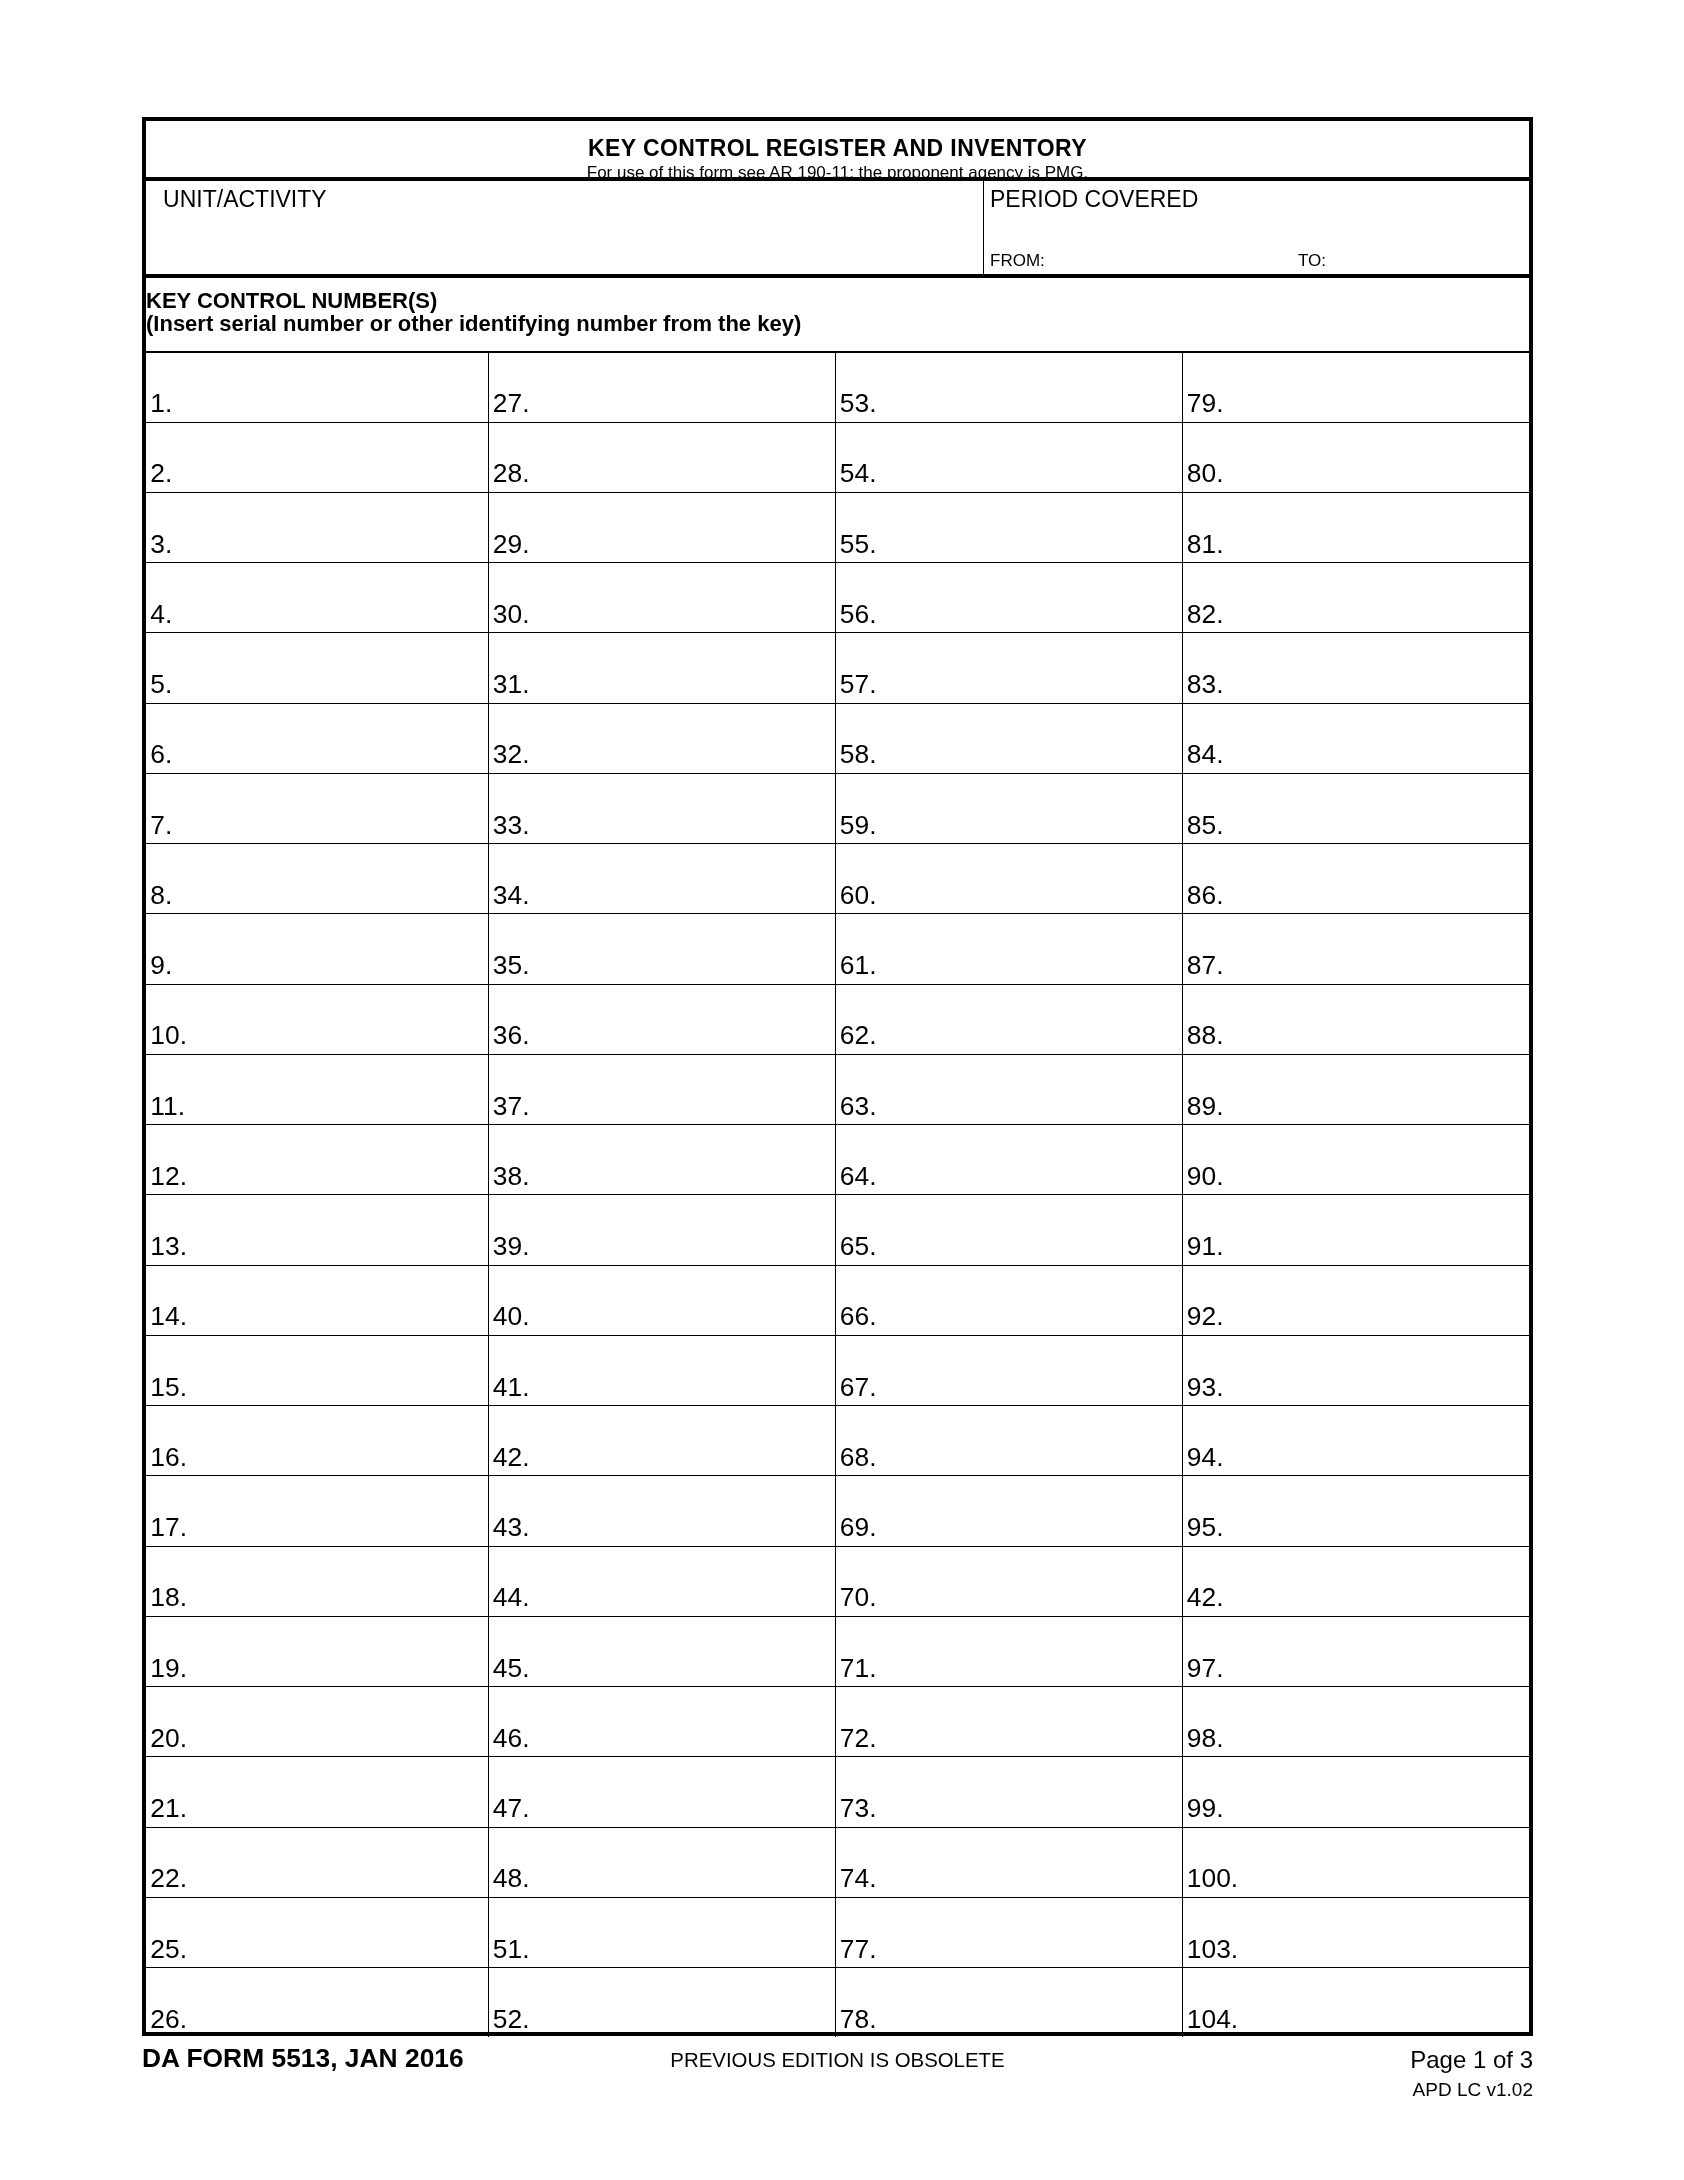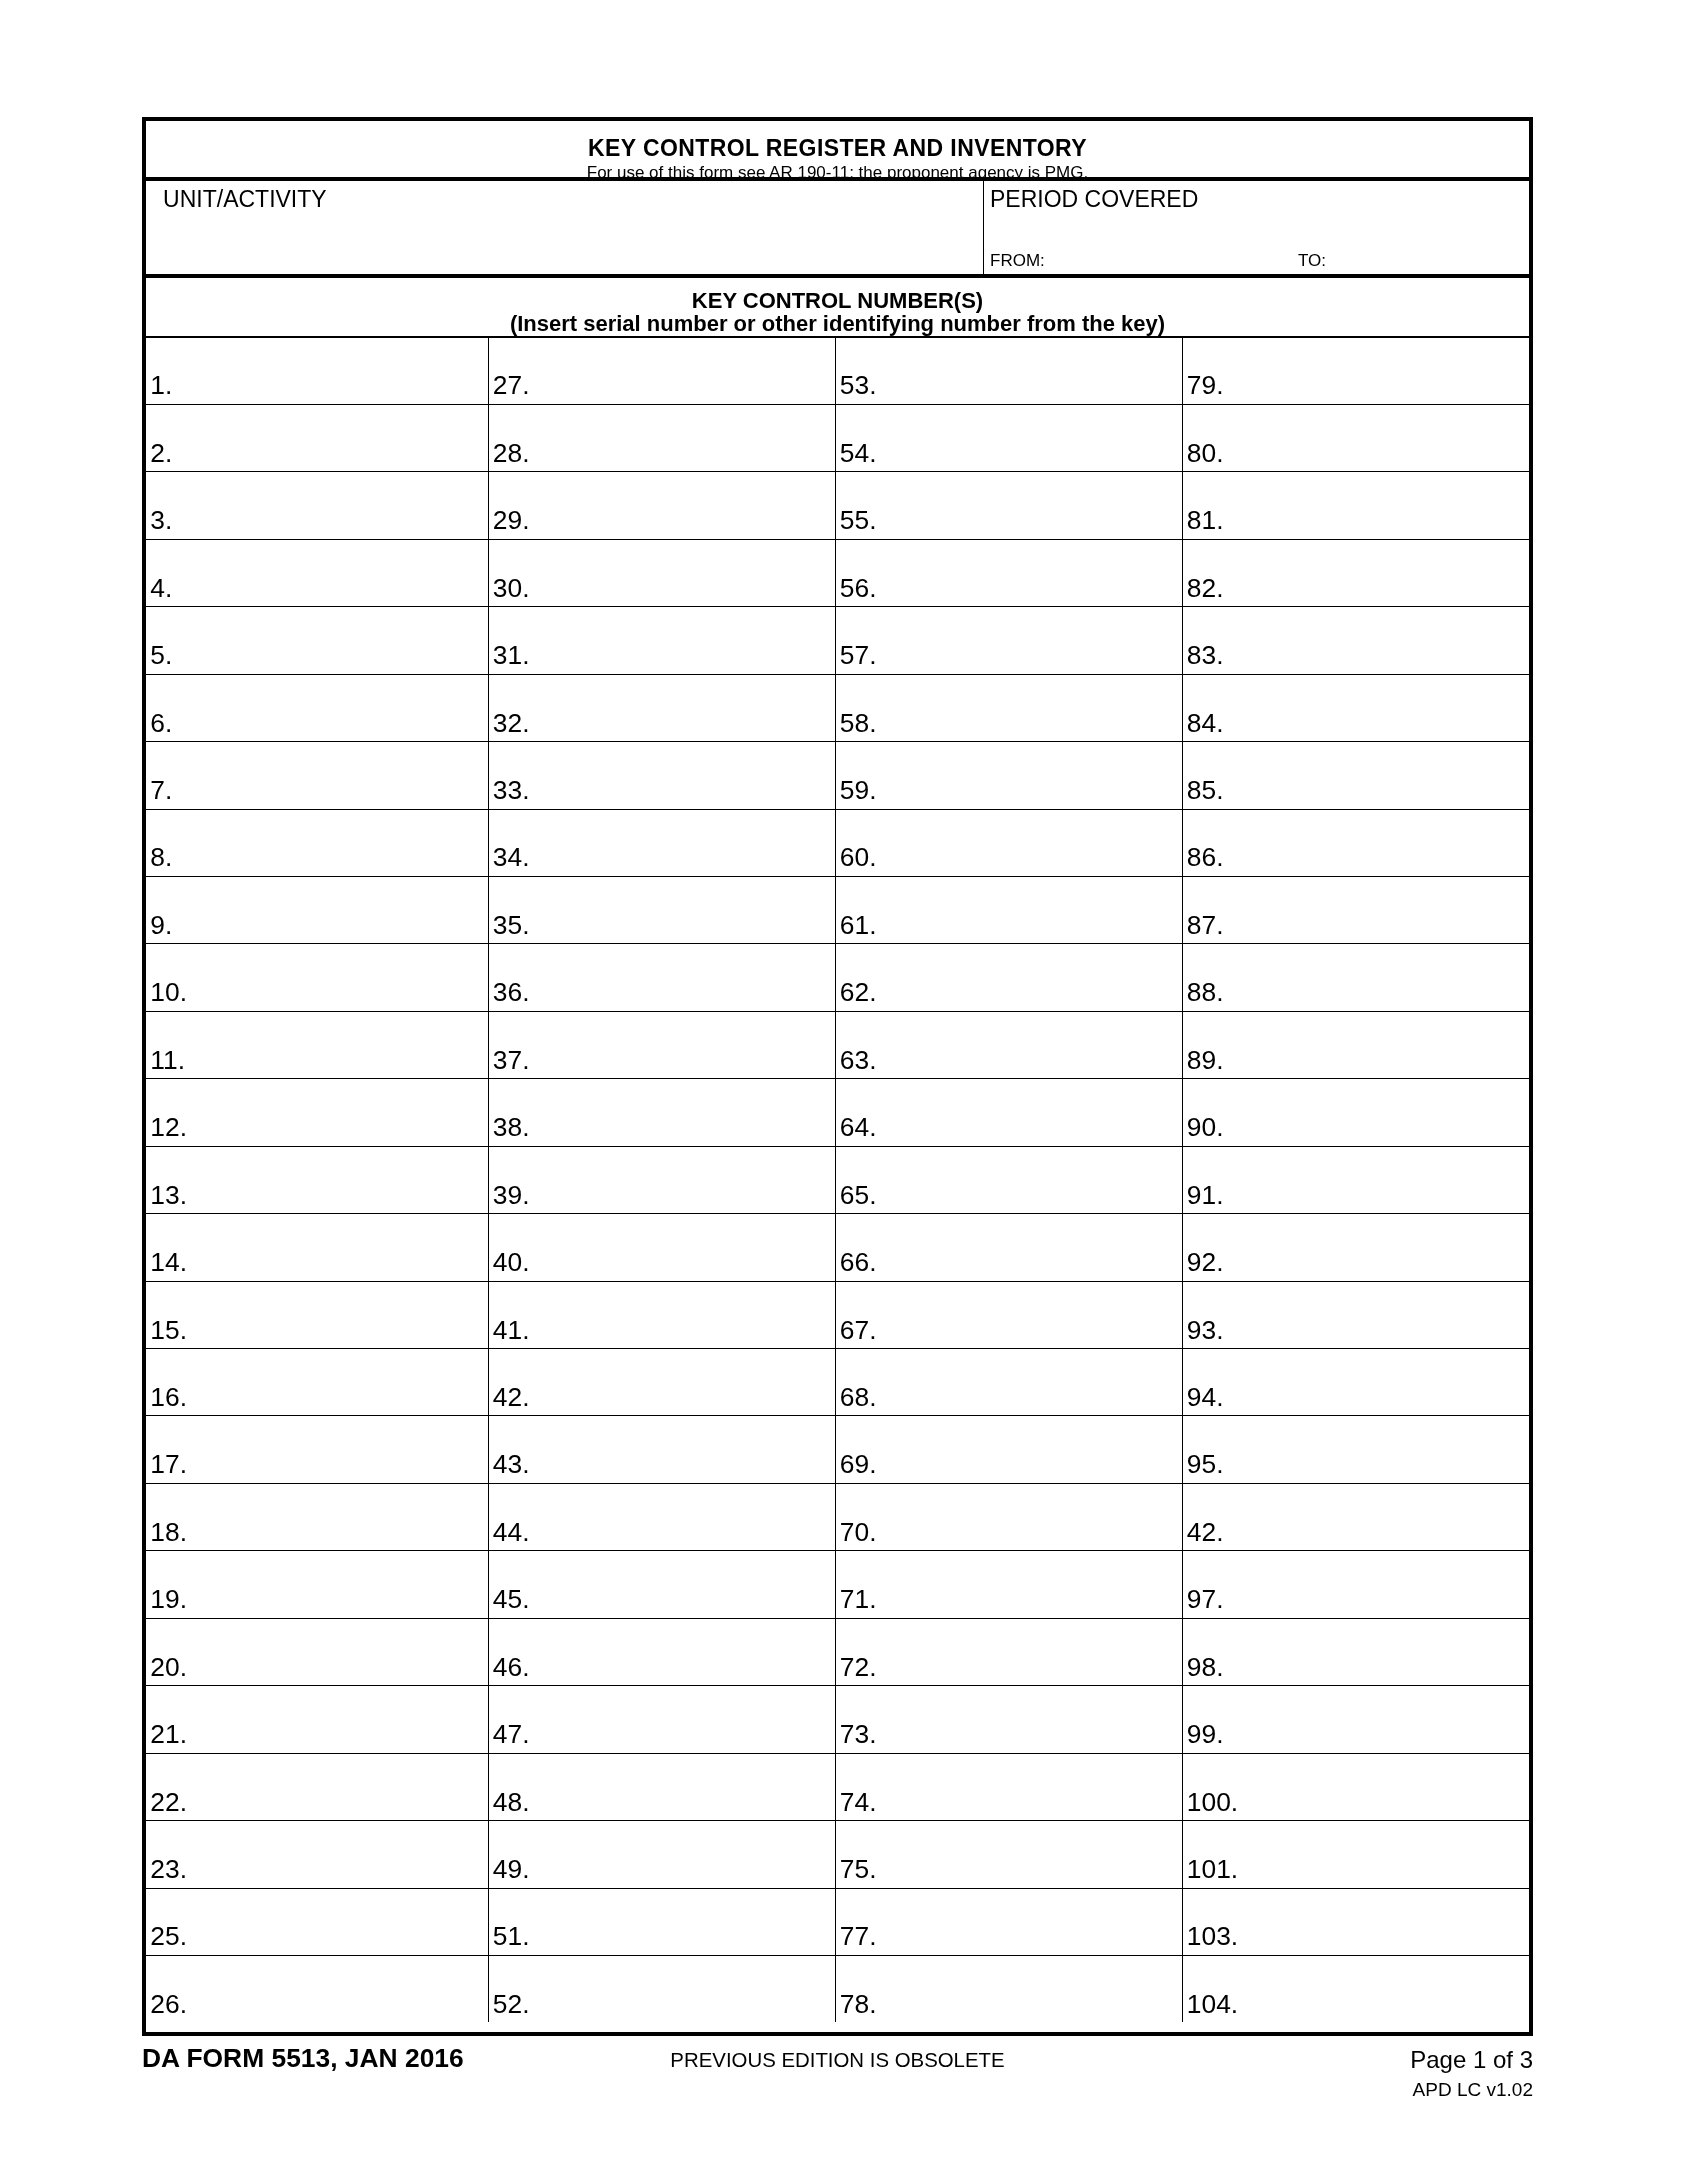--- a/index.html
+++ b/index.html
@@ -59,23 +59,23 @@
   }
   .from-to-line {
     position:absolute;
     left:6px; right:7px; bottom:3.4px;
     font-size:17px;
   }
   .to-label { position:absolute; left:308px; bottom:0; }
 
   
   .kcn-row {
-    height:60px;
+    height:75px;
     border-bottom:2.6px solid #000;
-    text-align:center;
+    text-align:left;
     padding-top:11px;
   }
   .kcn-title {
     font-size:22px;
     font-weight:bold;
     line-height:23px;
   }
   .kcn-subtitle {
     font-size:22px;
     font-weight:bold;
@@ -290,26 +290,20 @@
           <td><span>73.</span></td>
           <td><span>99.</span></td>
         </tr>
         <tr>
           <td><span>22.</span></td>
           <td><span>48.</span></td>
           <td><span>74.</span></td>
           <td><span>100.</span></td>
         </tr>
         <tr>
-          <td><span>23.</span></td>
-          <td><span>49.</span></td>
-          <td><span>75.</span></td>
-          <td><span>101.</span></td>
-        </tr>
-        <tr>
           <td><span>25.</span></td>
           <td><span>51.</span></td>
           <td><span>77.</span></td>
           <td><span>103.</span></td>
         </tr>
         <tr>
           <td><span>26.</span></td>
           <td><span>52.</span></td>
           <td><span>78.</span></td>
           <td><span>104.</span></td>

